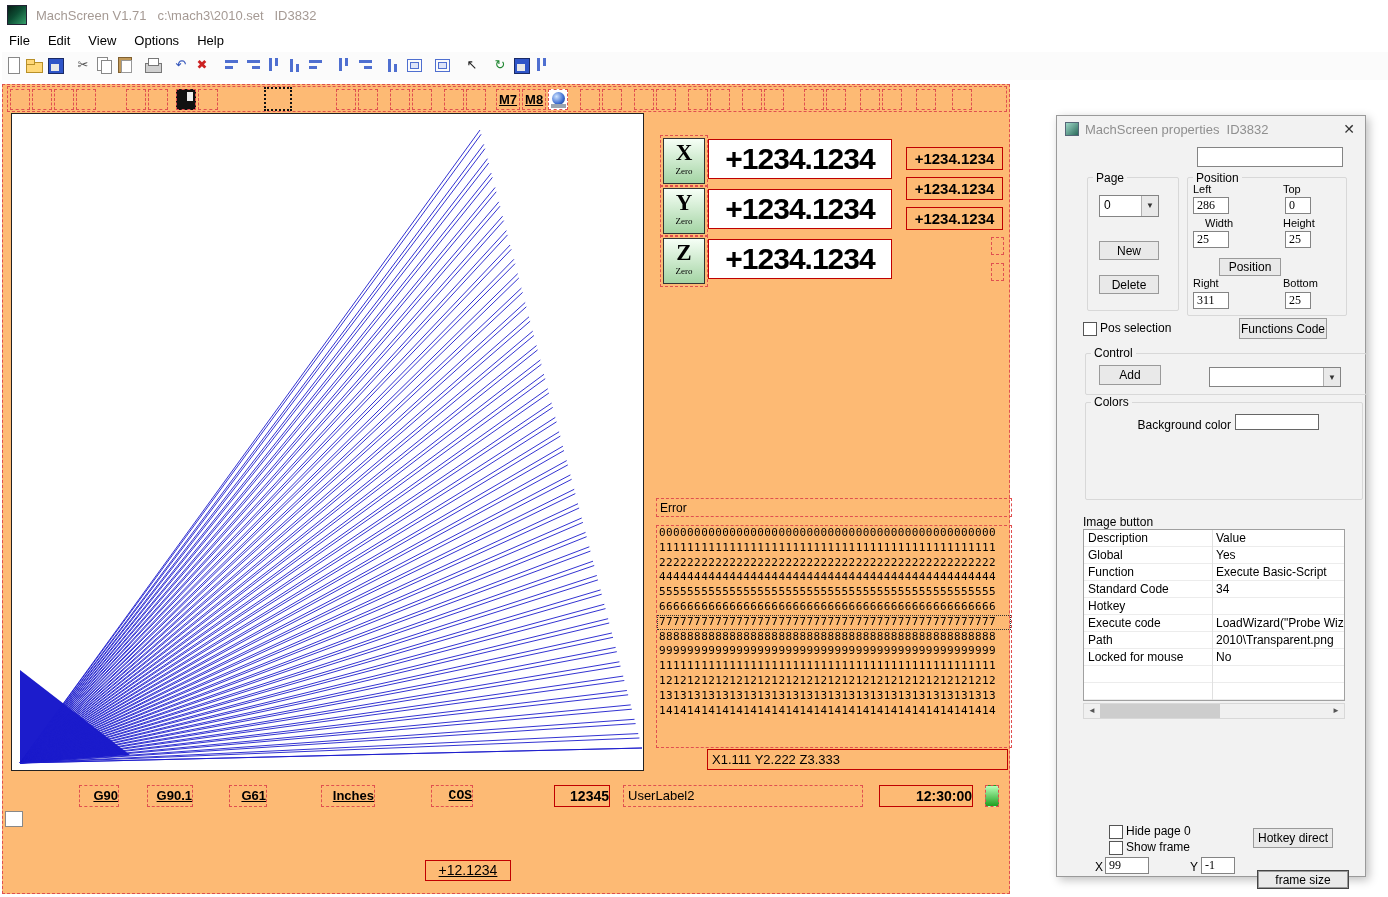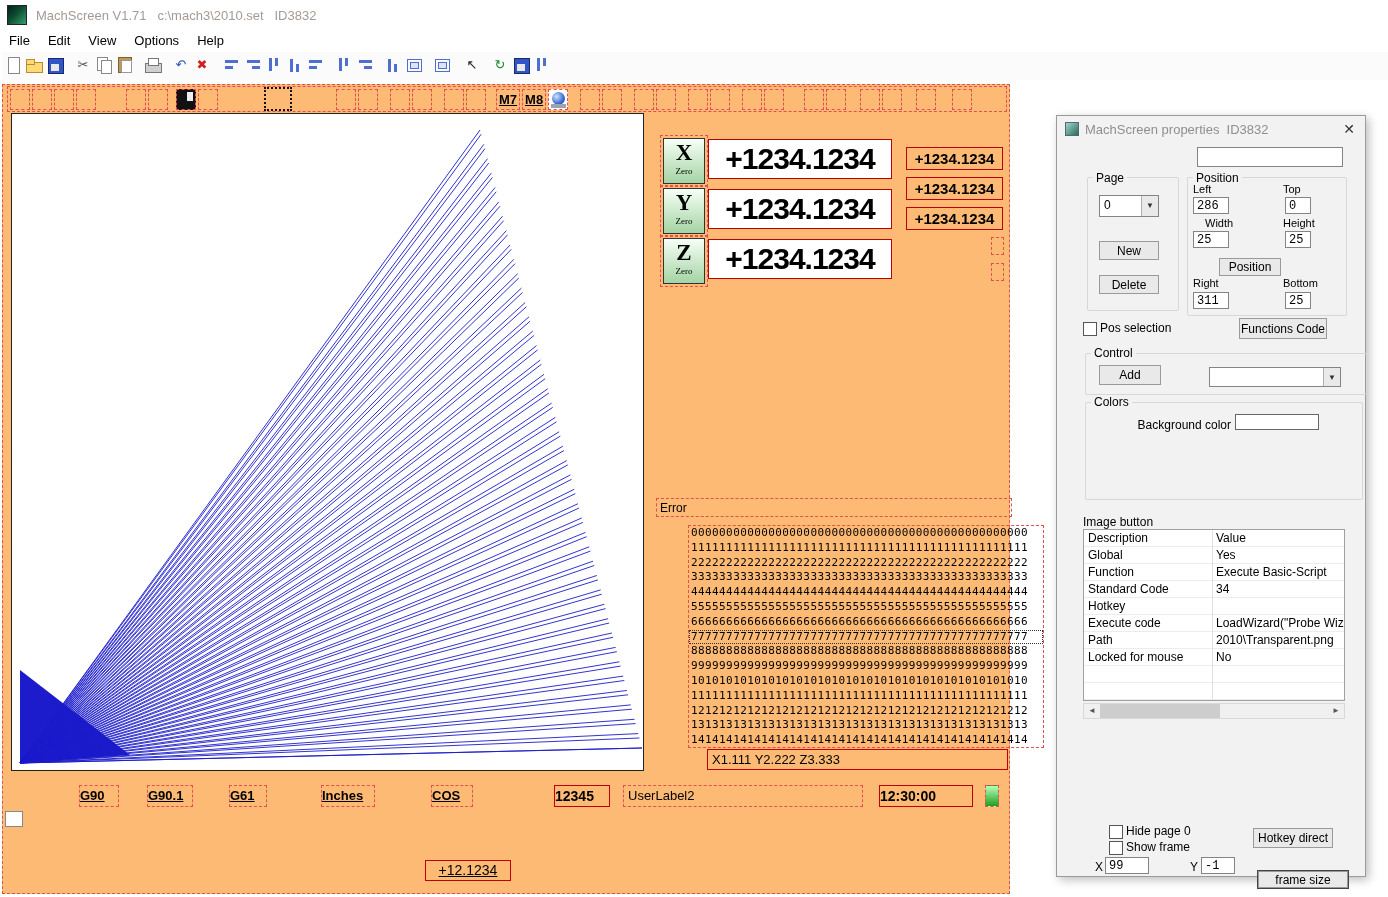--- a/index.html
+++ b/index.html
@@ -58,46 +58,46 @@
   .zero-small{font-family:"Liberation Serif", serif;font-size:9px;line-height:9px;}
   .dro-box{position:absolute;left:705px;width:184px;height:40px;border:1px solid #c00000;background:#fff;
            font-weight:bold;font-size:30px;letter-spacing:-1px;text-align:center;line-height:37px;}
   .sdro{position:absolute;left:903px;width:97px;height:23px;border:1px solid #c00000;
         font-weight:bold;font-size:15px;text-align:center;line-height:21px;}
   .mini-box{position:absolute;left:988px;width:13px;height:18px;border:1px dashed #e05050;}
 
   #error-box{position:absolute;left:653px;top:413px;width:356px;height:19px;border:1px dashed #e05050;
              font-size:12px;padding:2px 0 0 3px;}
   #digits{position:absolute;left:653px;top:440px;width:356px;height:223px;border:1px dashed #e05050;
-          font-family:"DejaVu Sans Mono", monospace;font-size:11px;letter-spacing:0.4px;overflow:hidden;margin-left:32px;}
+          font-family:"DejaVu Sans Mono", monospace;font-size:11px;letter-spacing:0.4px;overflow:hidden;}
   .drow{height:14.8px;line-height:14.8px;padding-left:2px;white-space:nowrap;}
   .drow.sel{outline:1px dotted #333;outline-offset:-1px;}
   #poslabel{position:absolute;left:704px;top:664px;width:301px;height:21px;border:1px solid #c00000;
             font-size:13px;padding:2px 0 0 4px;}
-  .blabel{position:absolute;top:700px;height:22px;font-size:13px;text-align:left;line-height:20px;}
+  .blabel{position:absolute;top:700px;height:22px;font-size:13px;text-align:right;line-height:20px;}
   .b-dashed{border:1px dashed #e05050;} .b-solid{border:1px solid #c00000;}
   .b-bold{font-weight:bold;font-size:14px;} .b-left{text-align:left;padding-left:4px;}
   .b-ul{text-decoration:underline;font-weight:bold;}
   .b-led{background:linear-gradient(#b8ffb8,#1f9f1f);border:1px dashed #e05050;}
   #bottomvalue{position:absolute;left:422px;top:775px;width:86px;height:21px;border:1px solid #c00000;
                font-size:14px;text-align:center;line-height:19px;text-decoration:underline;}
   #whitebox{position:absolute;left:2px;top:726px;width:18px;height:16px;border:1px solid #888;background:#fff;}
 
   
   #props{position:absolute;left:1056px;top:115px;width:310px;height:762px;background:#f2f2f2;
          border:1px solid #9a9a9a;box-shadow:3px 3px 9px rgba(0,0,0,.25);font-size:12px;}
   #props-icon{position:absolute;left:8px;top:6px;width:14px;height:14px;
               background:linear-gradient(135deg,#9fd8c8,#2a6a5a);border:1px solid #567;}
   #props-title-text{position:absolute;left:28px;top:6px;font-size:13px;color:#8f8f8f;white-space:pre;}
   #props-close{position:absolute;right:10px;top:5px;font-size:14px;color:#333;cursor:default;}
   .group{position:absolute;border:1px solid #d8d8d8;border-radius:2px;}
   .group-label{position:absolute;background:#f2f2f2;padding:0 3px;font-size:12px;}
   .plabel{position:absolute;font-size:11px;}
   .tfield{position:absolute;border:1px solid #848484;background:#fff;font-size:12px;
-          padding:4px 3px;font-family:Liberation Mono, monospace;outline:none;}
+          padding:4px 3px;font-family:Liberation Serif, serif;outline:none;}
   .wbtn{position:absolute;background:#e9e9e9;border:1px solid #9a9a9a;font-size:12px;text-align:center;
         cursor:default;font-family:inherit;padding:0;}
   .wbtn.focus{border:1px solid #444;box-shadow:inset 0 0 0 1px #999;margin-top:19px;}
   .combo{position:absolute;background:#fff;border:1px solid #848484;}
   .combo .val{position:absolute;left:4px;top:2px;font-size:12px;}
   .combo .arr{position:absolute;right:0;top:0;bottom:0;width:17px;background:#e9e9e9;
               border-left:1px solid #b0b0b0;text-align:center;font-size:8px;line-height:19px;color:#333;}
   .cb{position:absolute;font-size:12px;padding-left:17px;line-height:13px;}
   .cb::before{content:"";position:absolute;left:0;top:0;width:12px;height:12px;background:#fff;border:1px solid #555;}
   #swatch{position:absolute;left:178px;top:298px;width:84px;height:16px;background:#fff;border:1px solid #666;}
@@ -246,40 +246,38 @@
       <div class="sdro" style="top: 122px;">+1234.1234</div>
     </div>
   <div class="mini-box" style="top:152px"></div>
   <div class="mini-box" style="top:178px"></div>
 
   <div id="error-box">Error</div>
   <div id="digits">
       <div class="drow">000000000000000000000000000000000000000000000000</div>
       <div class="drow">111111111111111111111111111111111111111111111111</div>
       <div class="drow">222222222222222222222222222222222222222222222222</div>
-      <div class="drow">333333333333333333333333333333333333333333333333</div>
       <div class="drow">444444444444444444444444444444444444444444444444</div>
       <div class="drow">555555555555555555555555555555555555555555555555</div>
       <div class="drow">666666666666666666666666666666666666666666666666</div>
       <div class="drow sel">777777777777777777777777777777777777777777777777</div>
       <div class="drow">888888888888888888888888888888888888888888888888</div>
       <div class="drow">999999999999999999999999999999999999999999999999</div>
-      <div class="drow">101010101010101010101010101010101010101010101010</div>
       <div class="drow">111111111111111111111111111111111111111111111111</div>
       <div class="drow">121212121212121212121212121212121212121212121212</div>
       <div class="drow">131313131313131313131313131313131313131313131313</div>
       <div class="drow">141414141414141414141414141414141414141414141414</div>
     </div>
   <div id="poslabel">X1.111 Y2.222 Z3.333</div>
   <div id="bottom-labels">
       <div class="blabel b-dashed b-ul" style="left: 76px; width: 40px;">G90</div>
       <div class="blabel b-dashed b-ul" style="left: 144px; width: 46px;">G90.1</div>
       <div class="blabel b-dashed b-ul" style="left: 226px; width: 38px;">G61</div>
       <div class="blabel b-dashed b-ul" style="left: 318px; width: 54px;">Inches</div>
-      <div class="blabel b-dashed b-ul" style="left: 428px; width: 42px;">COS</div>
+      <div class="blabel b-dashed b-ul" style="left: 428px; width: 42px; font-family: Liberation Mono, monospace;">COS</div>
       <div class="blabel b-solid b-bold" style="left: 551px; width: 56px;">12345</div>
       <div class="blabel b-dashed b-left" style="left: 620px; width: 240px;">UserLabel2</div>
       <div class="blabel b-solid b-bold" style="left: 876px; width: 94px;">12:30:00</div>
       <div class="blabel b-led" style="left: 982px; width: 14px;"></div>
     </div>
   <div id="bottomvalue">+12.1234</div>
   <div id="whitebox"></div>
 </div>
 
 <div id="props">

